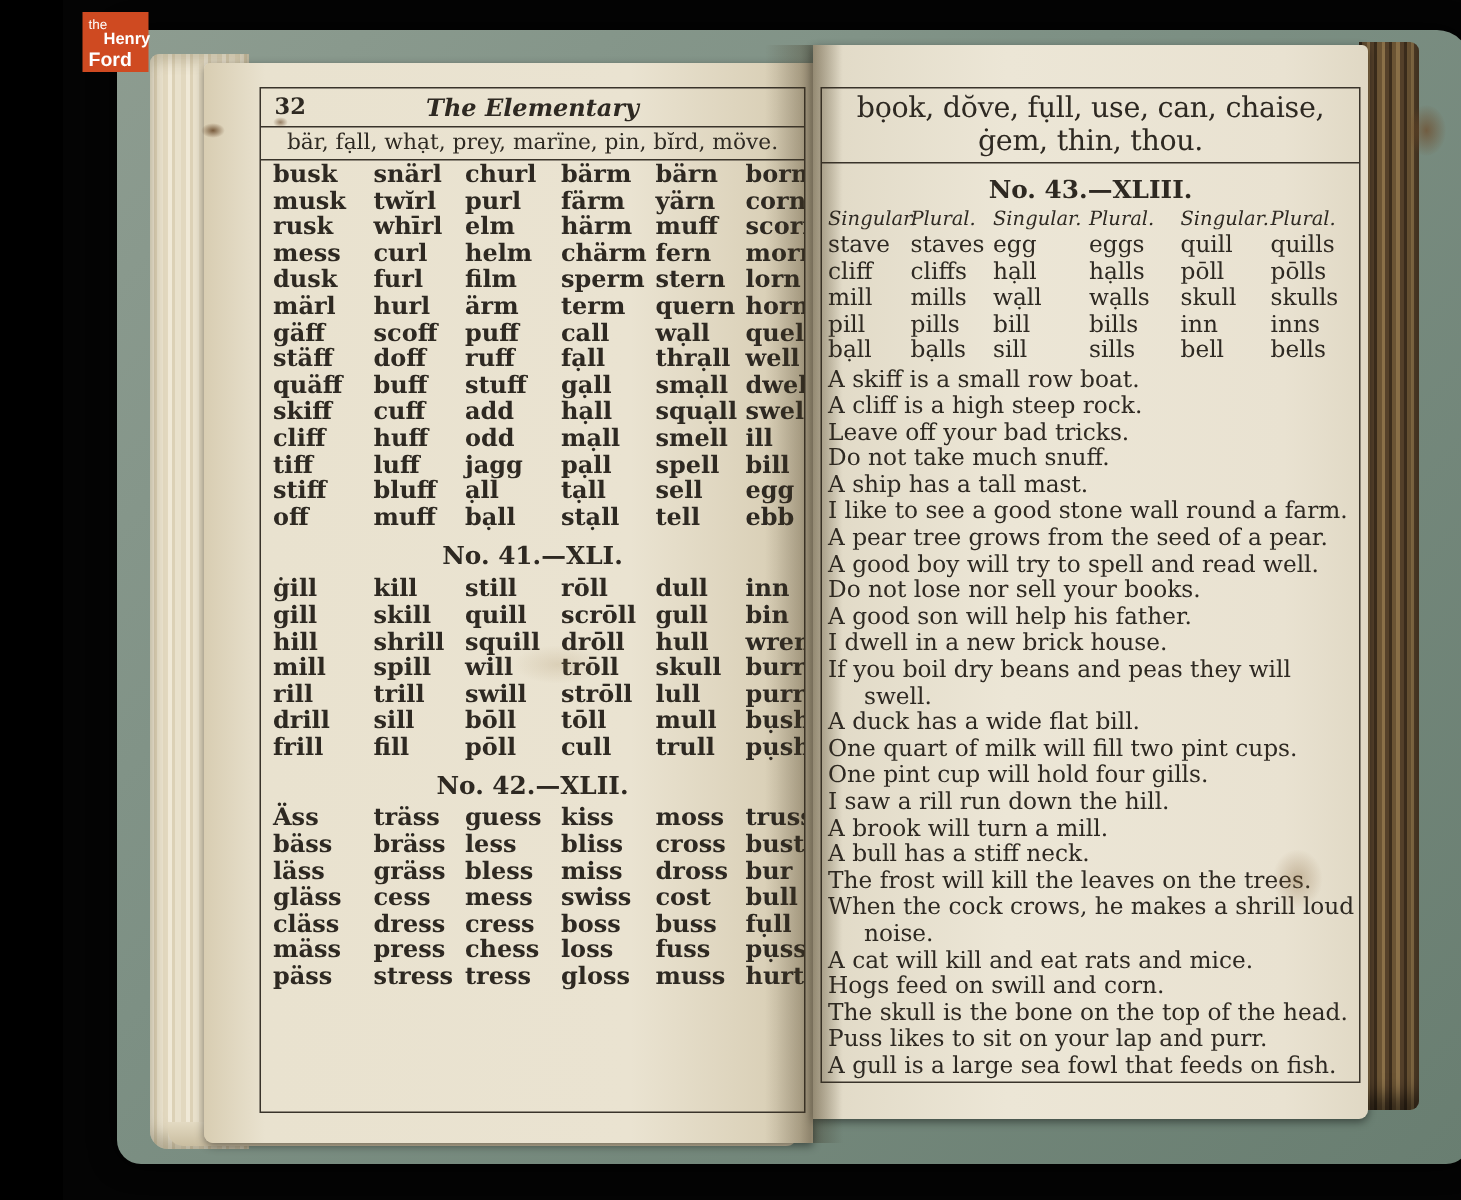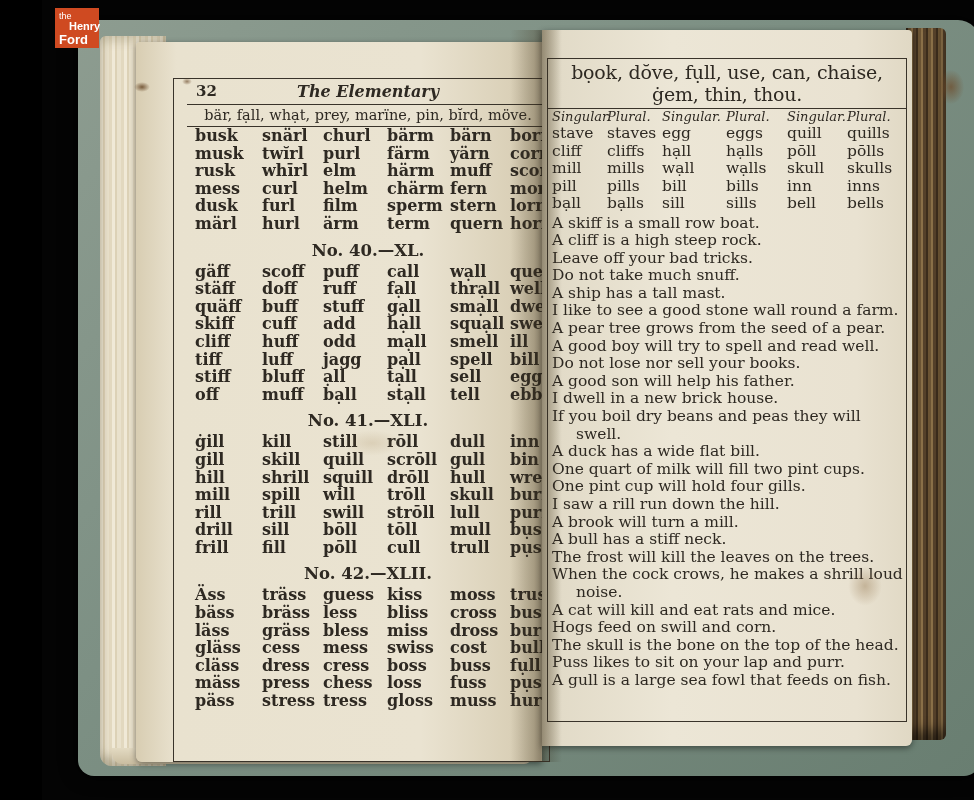--- a/index.html
+++ b/index.html
@@ -38,21 +38,21 @@
 
   .stain{position:absolute;border-radius:50%;pointer-events:none;}
   .stain.s1{left:92px;top:82px;width:16px;height:10px;background:radial-gradient(rgba(96,62,30,.8),rgba(96,62,30,0) 70%);}
   .stain.s2{left:140px;top:78px;width:10px;height:7px;background:radial-gradient(rgba(96,62,30,.6),rgba(96,62,30,0) 70%);}
   .stain.s3{left:896px;top:70px;width:26px;height:34px;background:radial-gradient(rgba(110,74,40,.7),rgba(110,74,40,0) 72%);}
   .stain.s4{left:806px;top:566px;width:34px;height:40px;background:radial-gradient(rgba(130,96,52,.35),rgba(130,96,52,0) 70%);}
   .stain.s5{left:300px;top:430px;width:60px;height:26px;background:radial-gradient(rgba(150,120,70,.18),rgba(150,120,70,0) 70%);}
 
   
   .frame{position:absolute;border:1.6px solid #39332a;overflow:hidden;}
-  .frame-left{left:37px;top:36px;width:362px;height:682px;padding-left:13px;}
+  .frame-left{left:37px;top:16px;width:362px;height:682px;}
   .frame-right{left:5px;top:28px;width:358px;height:662px;}
 
   .phead{position:relative;height:25px;border-bottom:1.5px solid #39332a;}
   .phead .pnum{position:absolute;top:3px;font-size:15px;font-weight:bold;}
   .phead .pnum.left{left:9px;} .phead .pnum.right{right:9px;}
   .phead .ptitle{display:block;text-align:center;font-size:16px;font-weight:bold;font-style:italic;padding-top:3px;}
 
   .keyline{text-align:center;border-bottom:1.5px solid #39332a;padding:2px 0 3px;}
   .keyline-left{font-size:14.5px;}
   .keyline-right{font-size:19px;letter-spacing:-.2px;font-weight:normal;}
@@ -127,21 +127,20 @@
             <span class="wcell">lorn</span>
             <span class="wcell">märl</span>
             <span class="wcell">hurl</span>
             <span class="wcell">ärm</span>
             <span class="wcell">term</span>
             <span class="wcell">quern</span>
             <span class="wcell">horn</span>
           </div>
       </div>
       <div class="section">
-        <div class="sec-head">No. 40.—XL.</div>
         <div class="wgrid">
             <span class="wcell">gäff</span>
             <span class="wcell">scoff</span>
             <span class="wcell">puff</span>
             <span class="wcell">call</span>
             <span class="wcell">wạll</span>
             <span class="wcell">quell</span>
             <span class="wcell">stäff</span>
             <span class="wcell">doff</span>
             <span class="wcell">ruff</span>
@@ -280,20 +279,21 @@
             <span class="wcell">hurt</span>
           </div>
       </div>
     </div>
   </div>
 
   <div class="page page-right">
     <div class="frame frame-right">
       <div class="keyline keyline-right">bọok, dŏve, fụll, use, can, chaise, ġem, thin, thou.</div>
 
+      <div class="sec-head">No. 43.—XLIII.</div>
       <div class="ptable">
           <span class="hcell">Singular.</span>
           <span class="hcell">Plural.</span>
           <span class="hcell">Singular.</span>
           <span class="hcell">Plural.</span>
           <span class="hcell">Singular.</span>
           <span class="hcell">Plural.</span>
         </div>
       <div class="ptable">
           <span class="wcell">stave</span>

